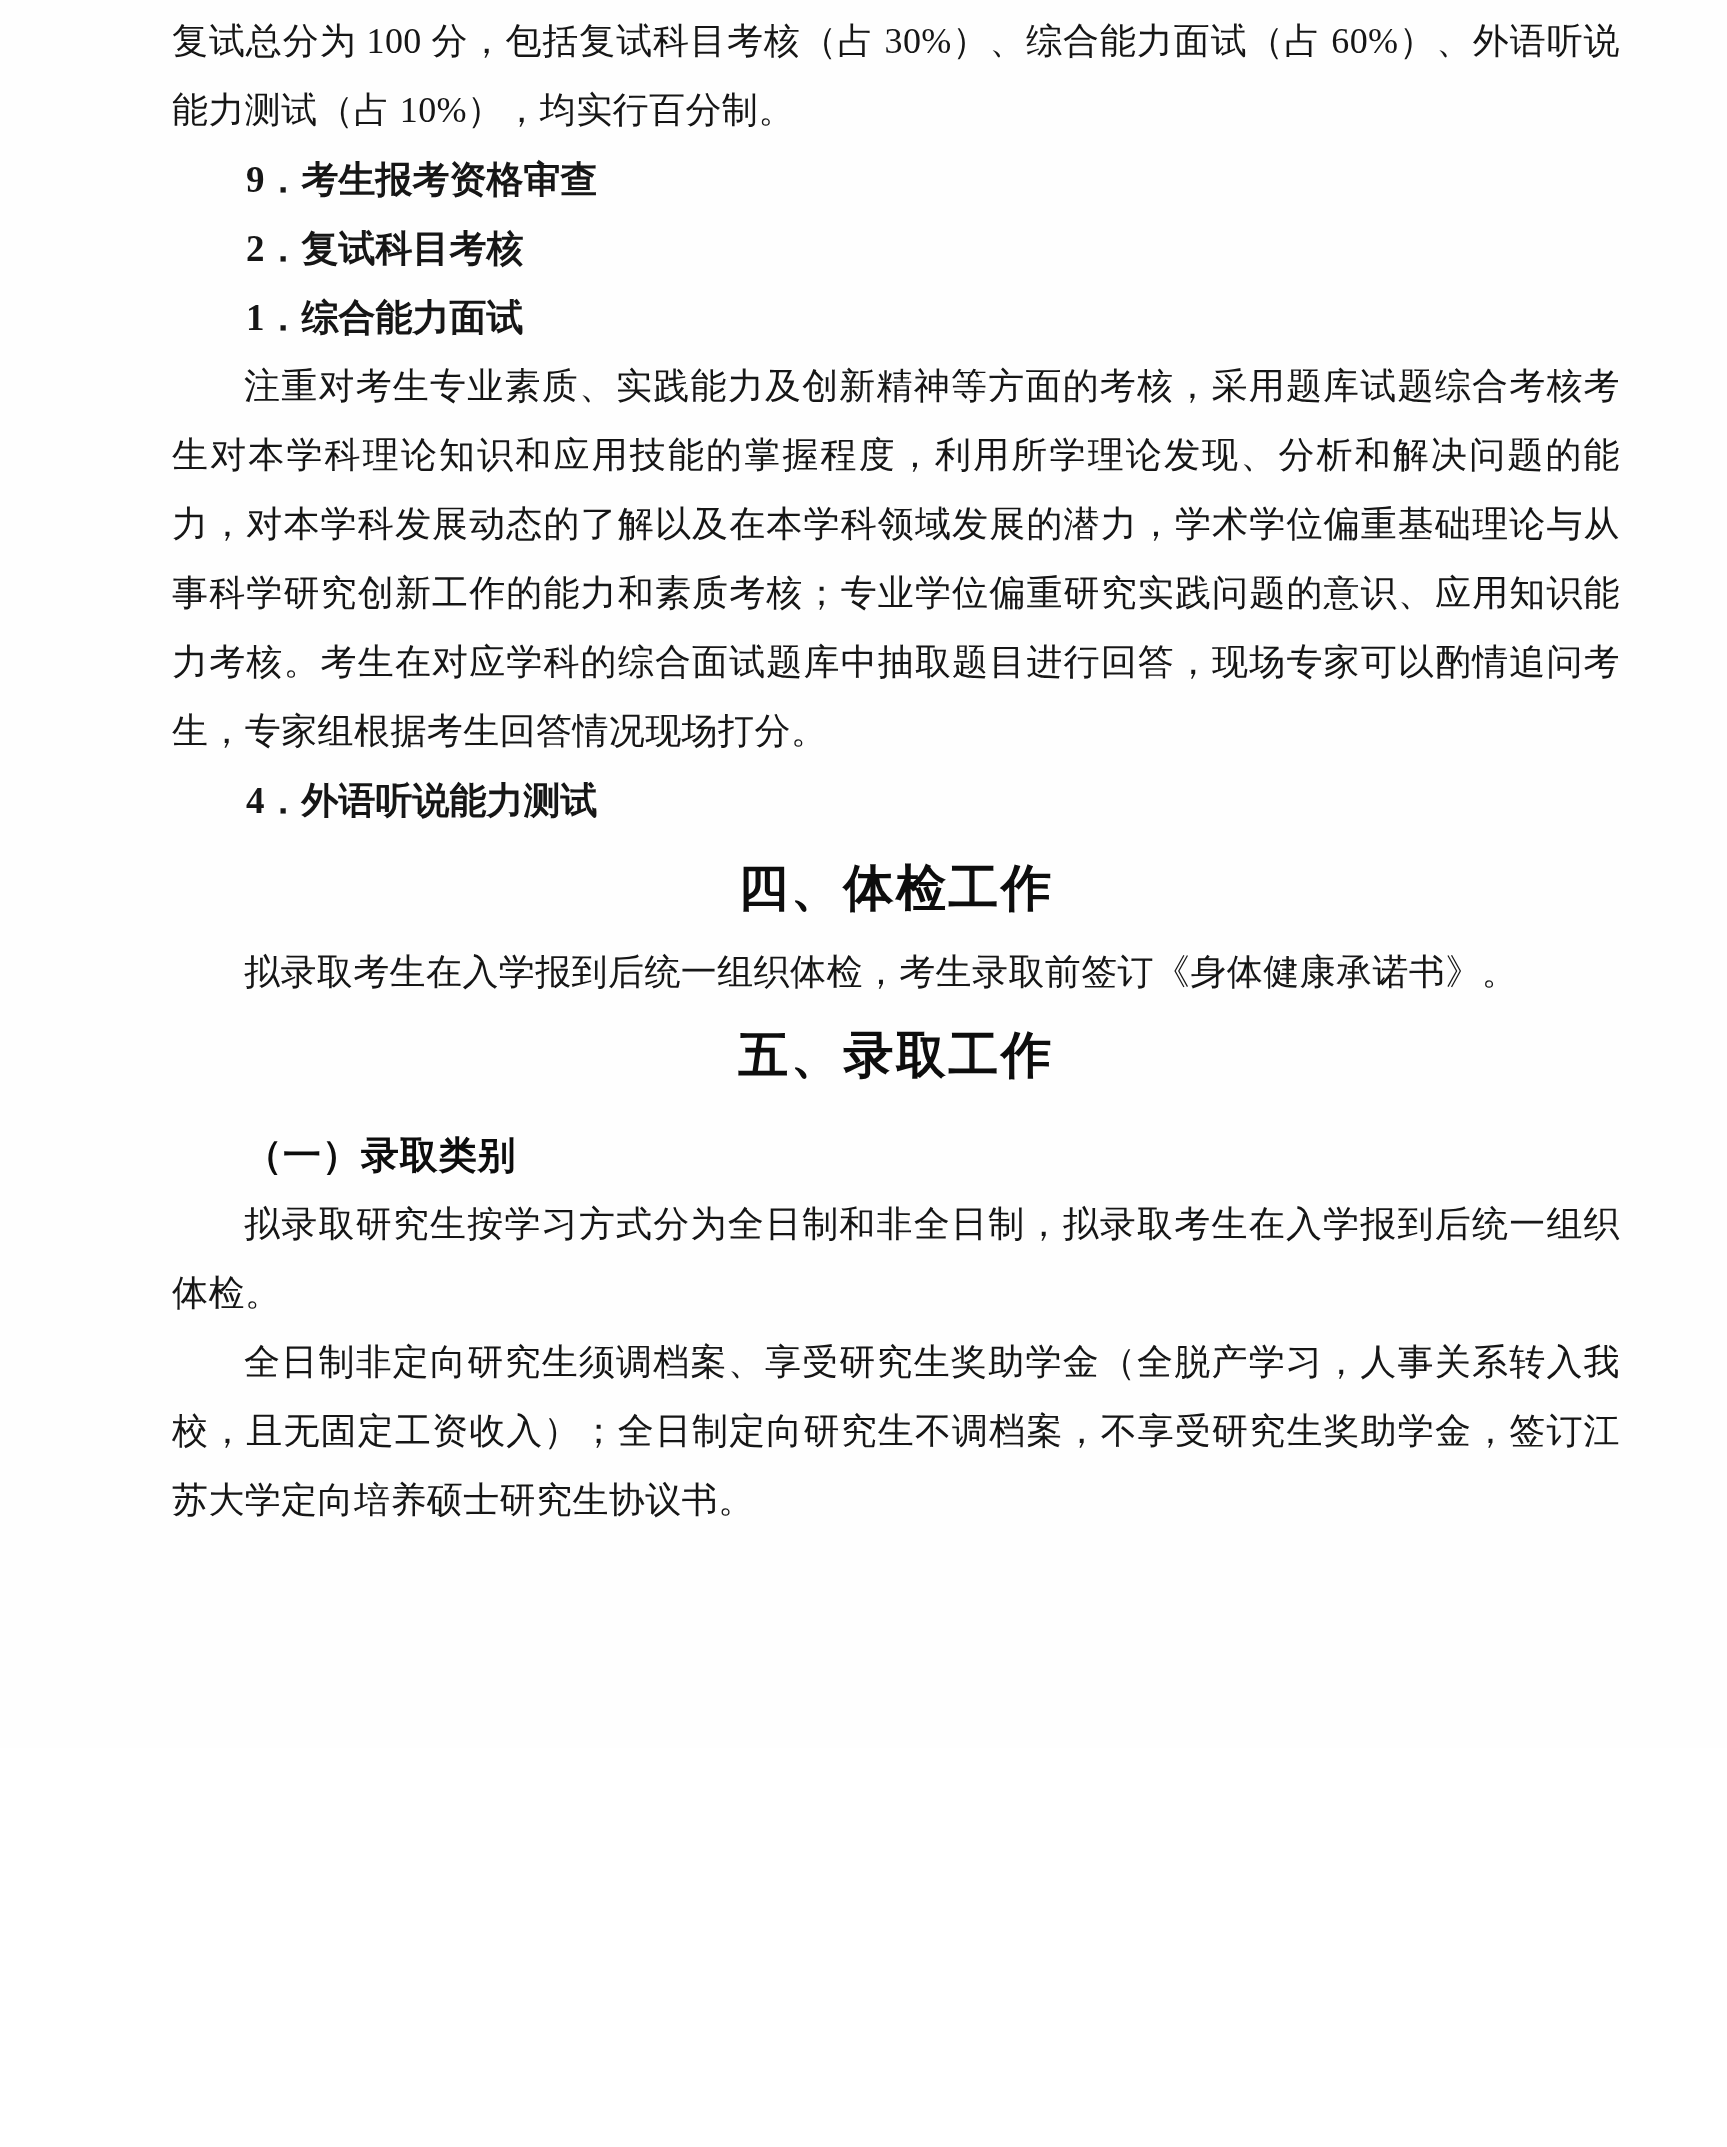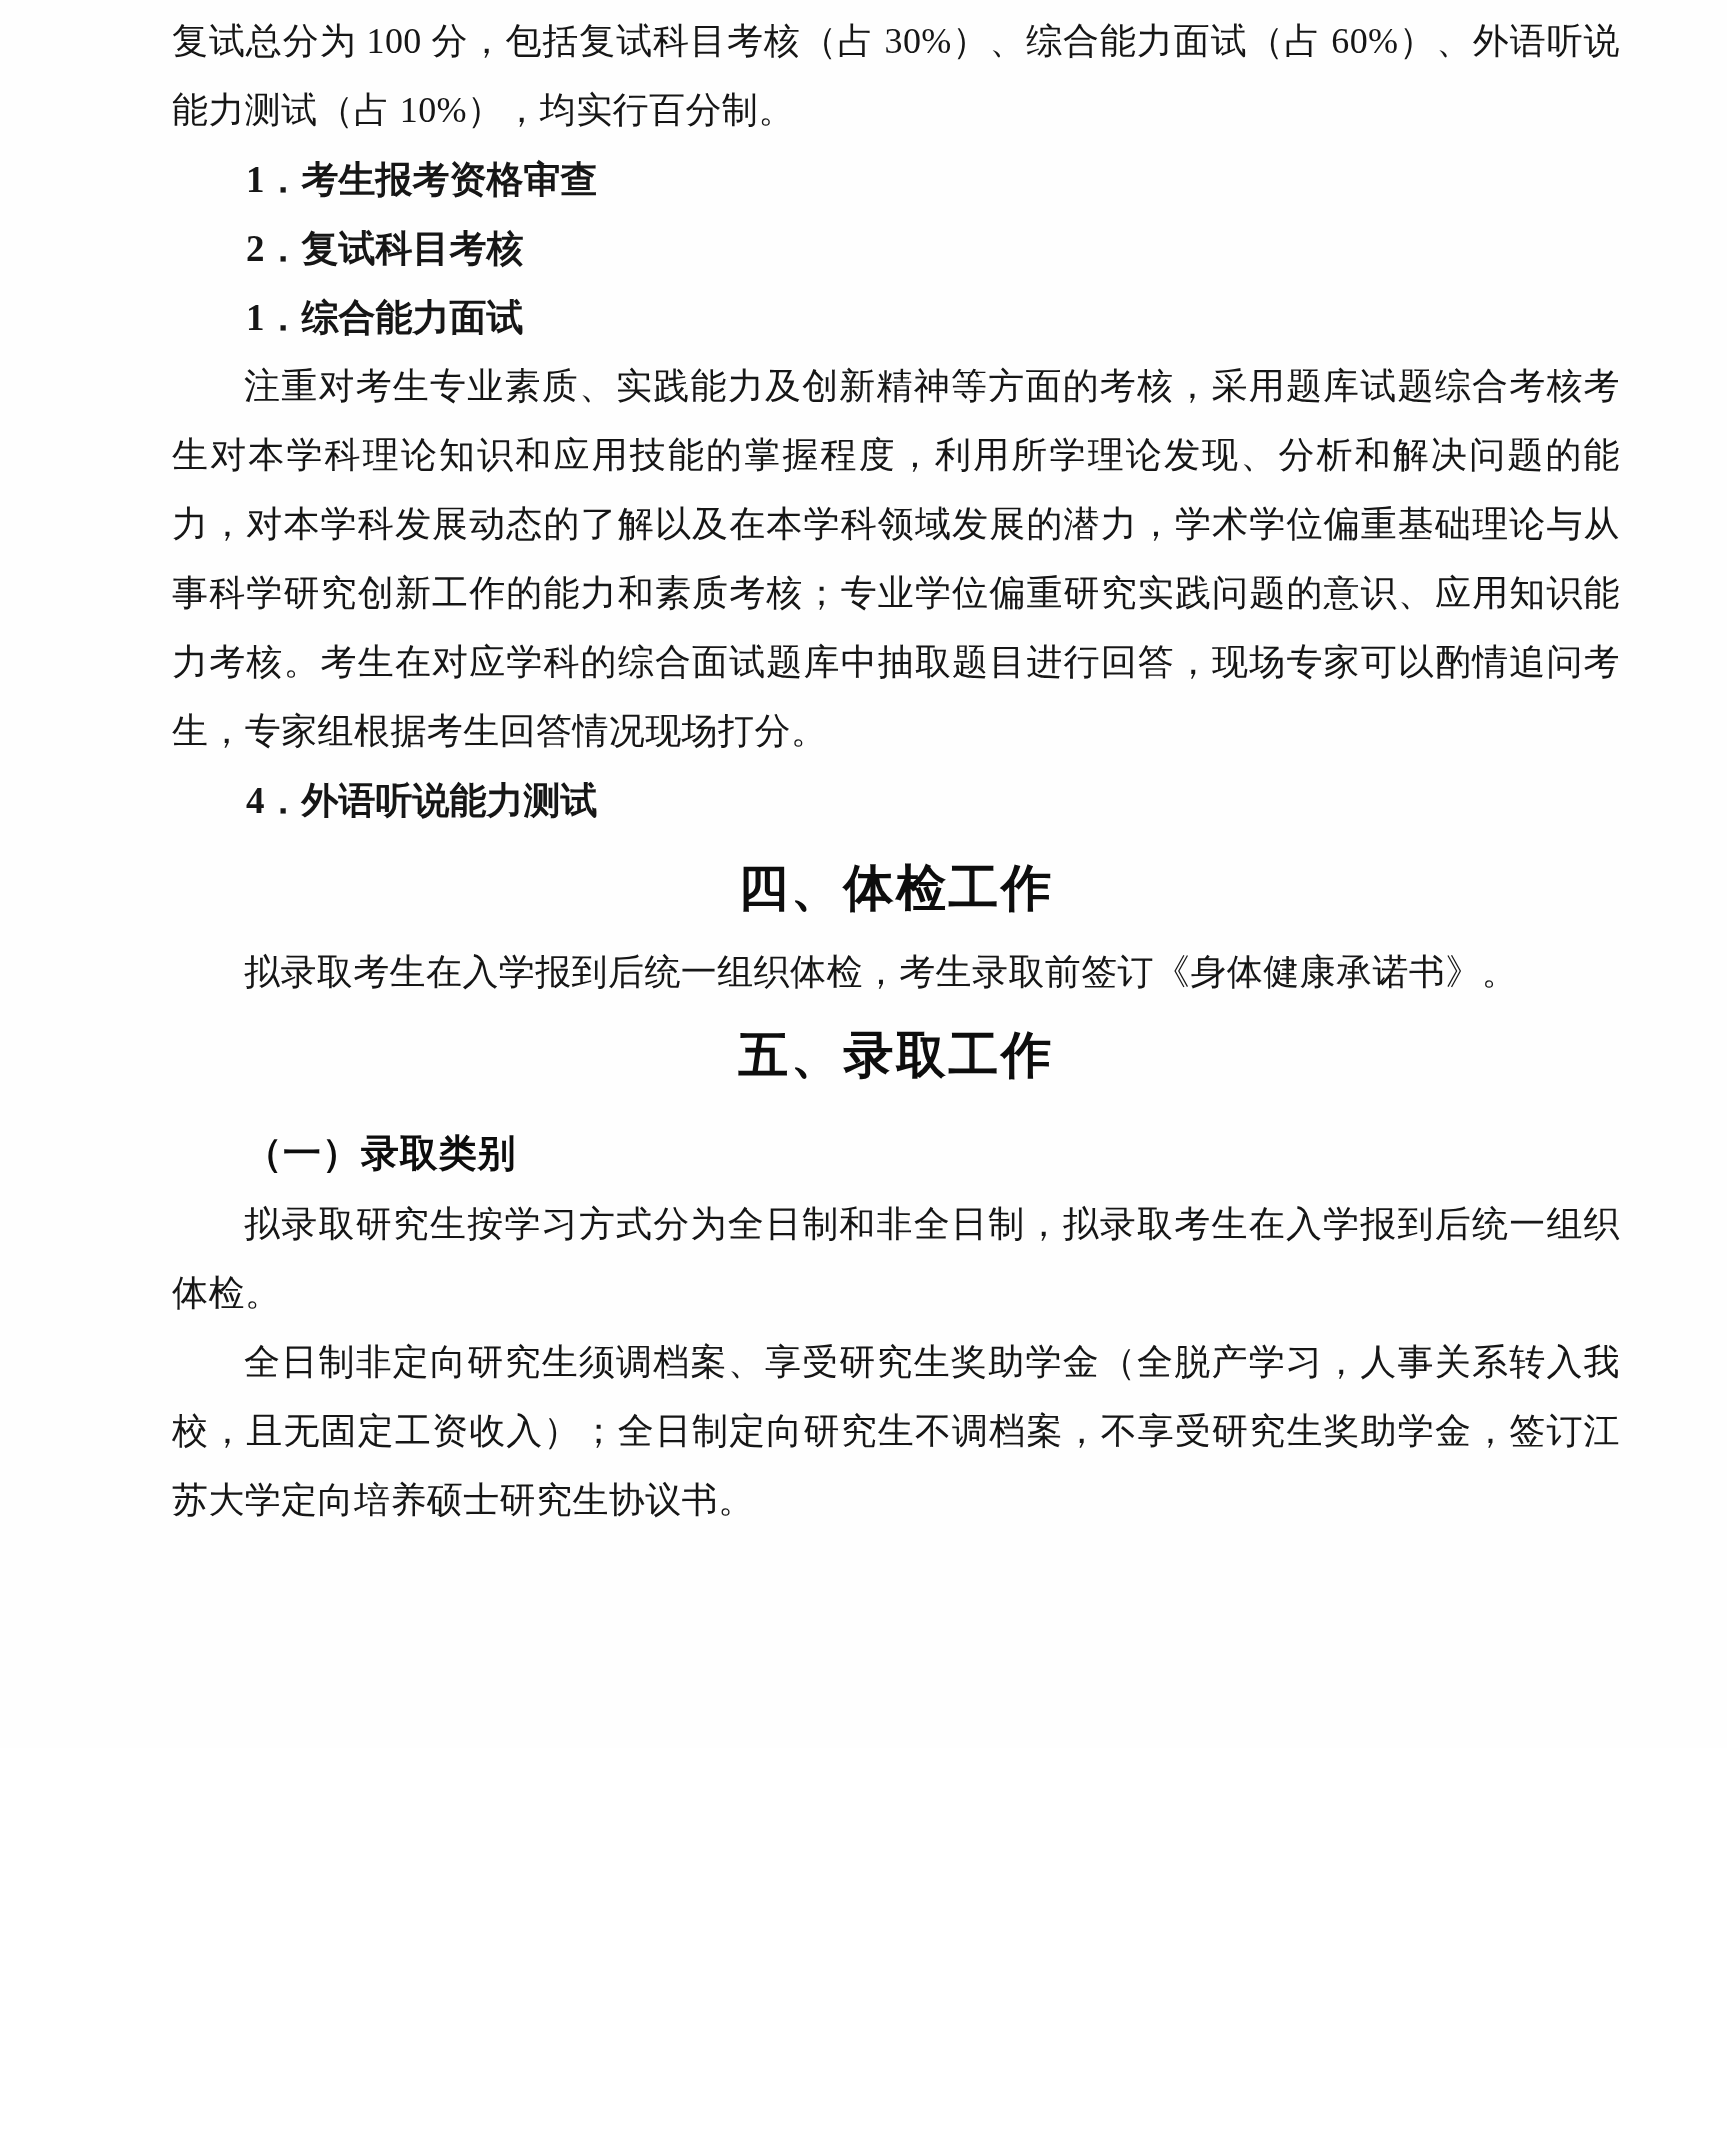--- a/index.html
+++ b/index.html
@@ -43,36 +43,36 @@
     line-height: 77px;
     margin: 15.5px 0 10.3px 0;
     letter-spacing: 2.6px;
     color: #0d0d0d;
     text-align: center;
   }
   .h-big.second {
     margin-top: 10.3px;
   }
   .h-sub {
-    font-family: Liberation Mono, monospace;
+    font-family: Liberation Sans, sans-serif;
     font-weight: 700;
     font-size: 38px;
     line-height: 69px;
     text-indent: 1.9em;
     margin: 27.5px 0 0 0;
     letter-spacing: 0.9px;
     color: #0d0d0d;
   }
 </style>
 </head>
 <body>
 
 <div class="page">
   <p class="p noindent">复试总分为 100 分，包括复试科目考核（占 30%）、综合能力面试（占 60%）、外语听说能力测试（占 10%），均实行百分制。</p>
-  <p class="h-num">1．考生报考资格审查</p>
+  <p class="h-num">9．考生报考资格审查</p>
   <p class="h-num">2．复试科目考核</p>
   <p class="h-num">1．综合能力面试</p>
   <p class="p">注重对考生专业素质、实践能力及创新精神等方面的考核，采用题库试题综合考核考生对本学科理论知识和应用技能的掌握程度，利用所学理论发现、分析和解决问题的能力，对本学科发展动态的了解以及在本学科领域发展的潜力，学术学位偏重基础理论与从事科学研究创新工作的能力和素质考核；专业学位偏重研究实践问题的意识、应用知识能力考核。考生在对应学科的综合面试题库中抽取题目进行回答，现场专家可以酌情追问考生，专家组根据考生回答情况现场打分。</p>
   <p class="h-num">4．外语听说能力测试</p>
   <h2 class="h-big">四、体检工作</h2>
   <p class="p">拟录取考生在入学报到后统一组织体检，考生录取前签订《身体健康承诺书》。</p>
   <h2 class="h-big second">五、录取工作</h2>
   <h3 class="h-sub">（一）录取类别</h3>
   <p class="p">拟录取研究生按学习方式分为全日制和非全日制，拟录取考生在入学报到后统一组织体检。</p>
   <p class="p">全日制非定向研究生须调档案、享受研究生奖助学金（全脱产学习，人事关系转入我校，且无固定工资收入）；全日制定向研究生不调档案，不享受研究生奖助学金，签订江苏大学定向培养硕士研究生协议书。</p>

